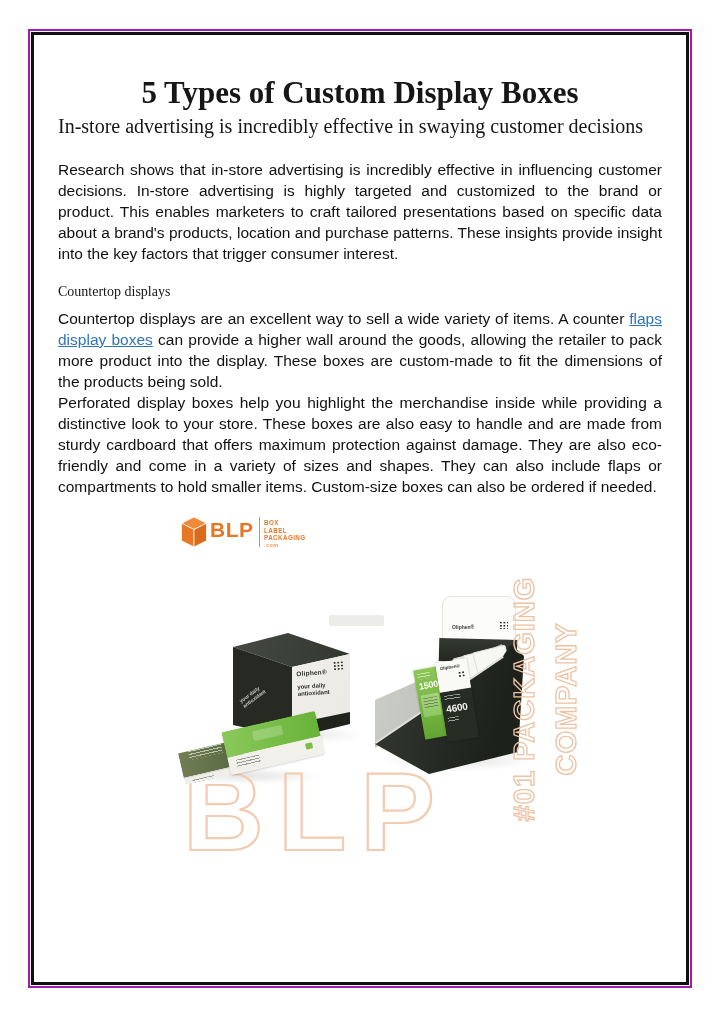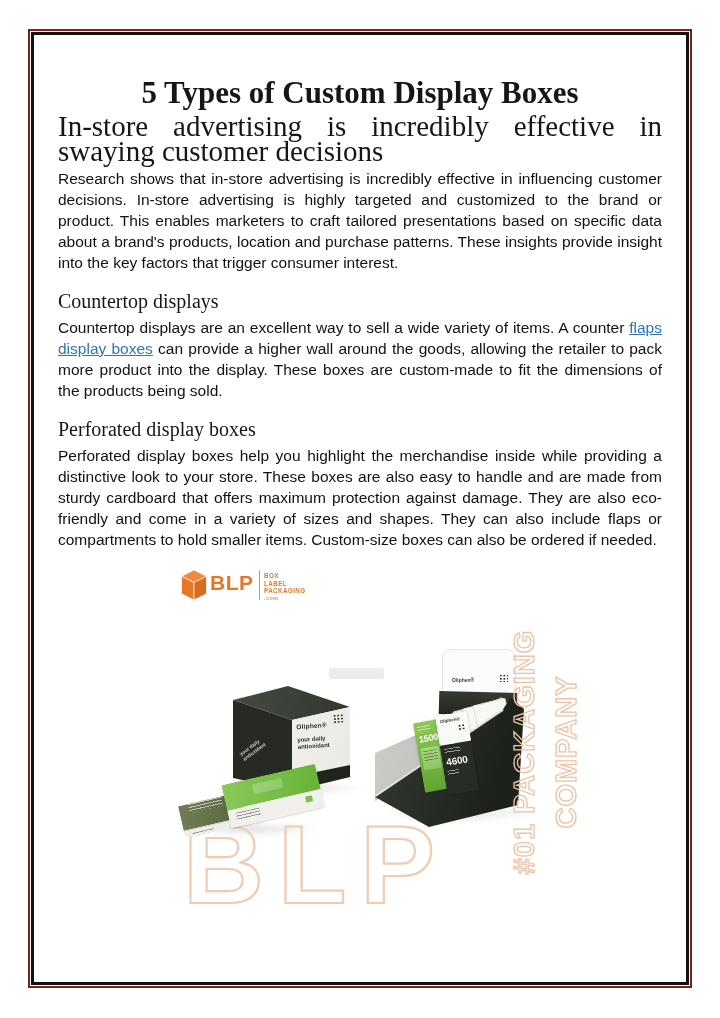--- a/index.html
+++ b/index.html
@@ -2,31 +2,31 @@
 <html style="--c-orange: #E87725; --c-peach: #F3CBB0; --c-peach2: #EEC2A3; --c-dark: #262B24; --c-green: #7CBF47; --c-olive: #68754E; --c-link: #2E75B6;"><head>
 <meta charset="utf-8">
 <style>
   :root{
     --c-orange:#E87725; --c-peach:#F3CBB0; --c-peach2:#EEC2A3;
     --c-dark:#262B24; --c-green:#7CBF47; --c-olive:#68754E; --c-link:#2E75B6;
   }
   *{box-sizing:border-box; margin:0; padding:0;}
   body{width:720px;height:1018px;background:#fff;position:relative;
        font-family:"Liberation Sans","DejaVu Sans",sans-serif;color:#161616;}
-  .frame-outer{position:absolute;left:28px;top:29px;right:28px;bottom:30px;border:2px solid #7f1d1d;}
+  .frame-outer{position:absolute;left:28px;top:29px;right:28px;bottom:30px;border:2px solid #a21caf;}
   .frame-inner{position:absolute;inset:1px;border:3px solid #101010;overflow:hidden;background:#fff;}
   .content{padding:40px 24px 0 24px;}
 
   .title{font-family:"Liberation Serif","DejaVu Serif",serif;font-weight:bold;
          font-size:31px;line-height:36px;text-align:center;margin-bottom:3px;}
-  .subtitle{font-family:"Liberation Serif","DejaVu Serif",serif;font-size:29px;
-            line-height:25px;text-align:justify;margin-bottom:4px;}
+  .subtitle{font-family:"Liberation Serif","DejaVu Serif",serif;font-size:20px;
+            line-height:25px;text-align:justify;margin-bottom:20px;}
   p.body-text{font-size:15.5px;line-height:21px;text-align:justify;color:#111;}
   h3.section-heading{font-family:"Liberation Serif","DejaVu Serif",serif;font-weight:normal;
-     font-size:20px;line-height:24px;margin:16px 0 4px 0;}
+     font-size:14px;line-height:24px;margin:16px 0 4px 0;}
   a.doclink{color:var(--c-link);text-decoration:underline;}
 
   
   .photo{position:relative;width:405px;height:402px;margin:10px 0 0 111px;}
   .shadow{position:absolute;background:radial-gradient(ellipse at center,rgba(60,60,52,.16),transparent 70%);
           filter:blur(2px);z-index:0;}
 
   
   .logo{position:absolute;left:12px;top:10px;display:flex;align-items:flex-start;z-index:2;}
   .logo-brand{font-size:21px;font-weight:800;letter-spacing:.5px;color:var(--c-orange);
@@ -123,21 +123,20 @@
     <div class="content">
 
       <h1 class="title">5 Types of Custom Display Boxes</h1>
       <div class="subtitle">In-store advertising is incredibly effective in swaying customer decisions</div>
 
       <p class="body-text">Research shows that in-store advertising is incredibly effective in influencing customer decisions. In-store advertising is highly targeted and customized to the brand or product. This enables marketers to craft tailored presentations based on specific data about a brand's products, location and purchase patterns. These insights provide insight into the key factors that trigger consumer interest.</p>
 
       <h3 class="section-heading">Countertop displays</h3>
       <p class="body-text"><span>Countertop displays are an excellent way to sell a wide variety of items. A counter </span><a href="#" class="doclink">flaps display boxes</a><span> can provide a higher wall around the goods, allowing the retailer to pack more product into the display. These boxes are custom-made to fit the dimensions of the products being sold.</span></p>
 
-      <h3 class="section-heading">Perforated display boxes</h3>
       <p class="body-text">Perforated display boxes help you highlight the merchandise inside while providing a distinctive look to your store. These boxes are also easy to handle and are made from sturdy cardboard that offers maximum protection against damage. They are also eco-friendly and come in a variety of sizes and shapes. They can also include flaps or compartments to hold smaller items. Custom-size boxes can also be ordered if needed.</p>
 
       <div class="photo">
 
         <div class="shadow" style="left:48px;top:220px;width:150px;height:16px;"></div>
         <div class="shadow" style="left:212px;top:243px;width:155px;height:20px;"></div>
         <div class="shadow" style="left:6px;top:262px;width:150px;height:14px;"></div>
 
         <div class="wm-big">BLP</div>
         <div class="wm-vert">#01 PACKAGING COMPANY</div>

